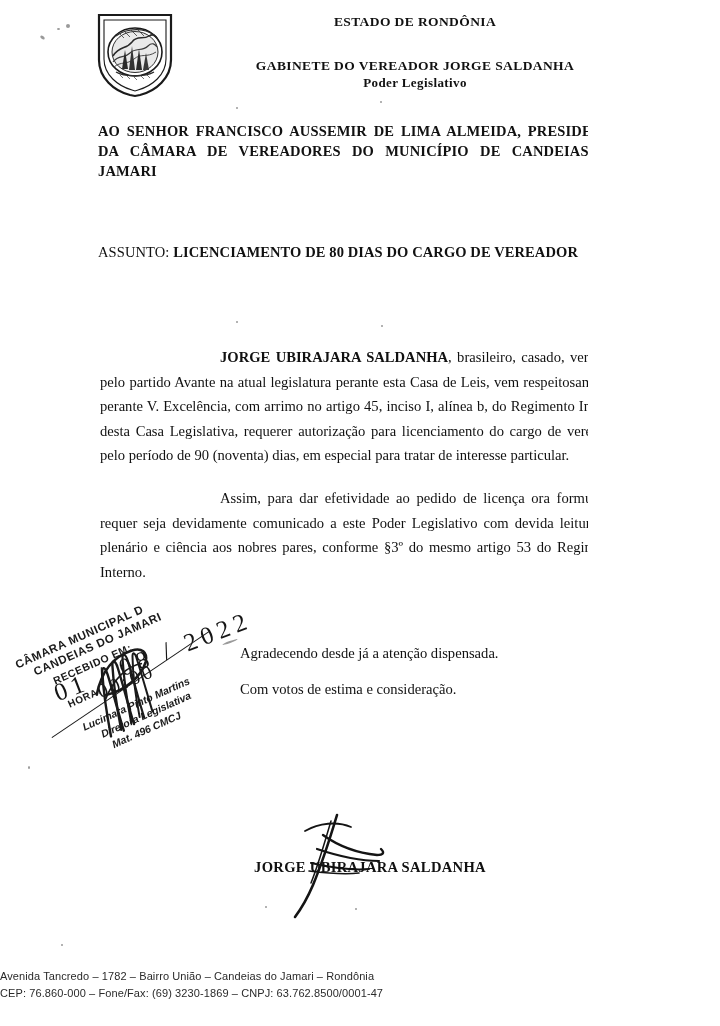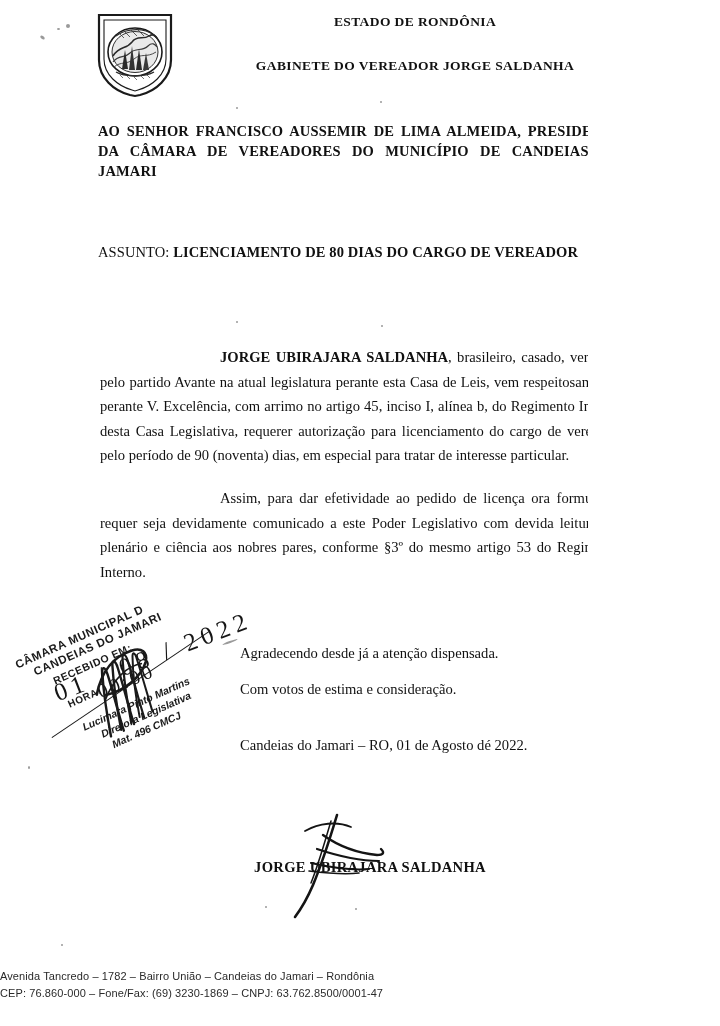--- a/index.html
+++ b/index.html
@@ -267,40 +267,40 @@
         <path d="M22 24 C30 18 42 16 52 19 C58 21 62 24 64 28" fill="none" stroke="#2a2a2a" stroke-width="1.1"></path>
         <path d="M24 20 L30 26 M30 19 L36 25 M37 18 L43 24 M44 18 L50 24" stroke="#3a3a3a" stroke-width="0.8"></path>
         <path d="M22 60 C30 65 52 65 60 60" fill="none" stroke="#2a2a2a" stroke-width="1.3"></path>
         <path d="M26 63 L29 66 M33 64 L36 67 M40 65 L43 68 M47 64 L50 67 M53 63 L56 66" stroke="#3a3a3a" stroke-width="0.7"></path>
       </svg>
     </div>
 
     <div class="letterhead-text">
       <div class="lh-line-1">ESTADO DE RONDÔNIA</div>
       <div class="lh-line-3">GABINETE DO VEREADOR JORGE SALDANHA</div>
+      <div class="lh-line-4">Poder Legislativo</div>
     </div>
   </div>
 
   <div class="addressee">AO SENHOR FRANCISCO AUSSEMIR DE LIMA ALMEIDA, PRESIDENTE DA CÂMARA DE VEREADORES DO MUNICÍPIO DE CANDEIAS DO JAMARI</div>
 
   <div class="subject">
     <span class="subject-label">ASSUNTO: </span><span class="subject-value">LICENCIAMENTO DE 80 DIAS DO CARGO DE VEREADOR</span>
   </div>
 
   <div class="body-block para-1">
     <span class="indent"></span><span class="strong-name">JORGE UBIRAJARA SALDANHA</span><span>, brasileiro, casado, vereador pelo partido Avante na atual legislatura perante esta Casa de Leis, vem respeitosamente, perante V. Excelência, com arrimo no artigo 45, inciso I, alínea b, do Regimento Interno desta Casa Legislativa, requerer autorização para licenciamento do cargo de vereador, pelo período de 90 (noventa) dias, em especial para tratar de interesse particular.</span>
   </div>
 
   <div class="body-block para-2">
     <span class="indent"></span><span>Assim, para dar efetividade ao pedido de licença ora formulado, requer seja devidamente comunicado a este Poder Legislativo com devida leitura em plenário e ciência aos nobres pares, conforme §3º do mesmo artigo 53 do Regimento Interno.</span>
   </div>
 
   <div class="closing closing-1">Agradecendo desde já a atenção dispensada.</div>
   <div class="closing closing-2">Com votos de estima e consideração.</div>
-  <div class="closing closing-3">Candeias do Jamari – RO, 01 de Agosto dé 2022.</div>
 
   <div class="stamp">
     <div class="stamp-inner">
 
       <div class="stamp-line st-1">CÂMARA MUNICIPAL D</div>
       <div class="stamp-line st-2">CANDEIAS DO JAMARI</div>
       <div class="stamp-line st-3">RECEBIDO EM:</div>
       <div class="stamp-line st-4">HORA:</div>
 
       <div class="stamp-date">01 / 08 / 2022</div>

